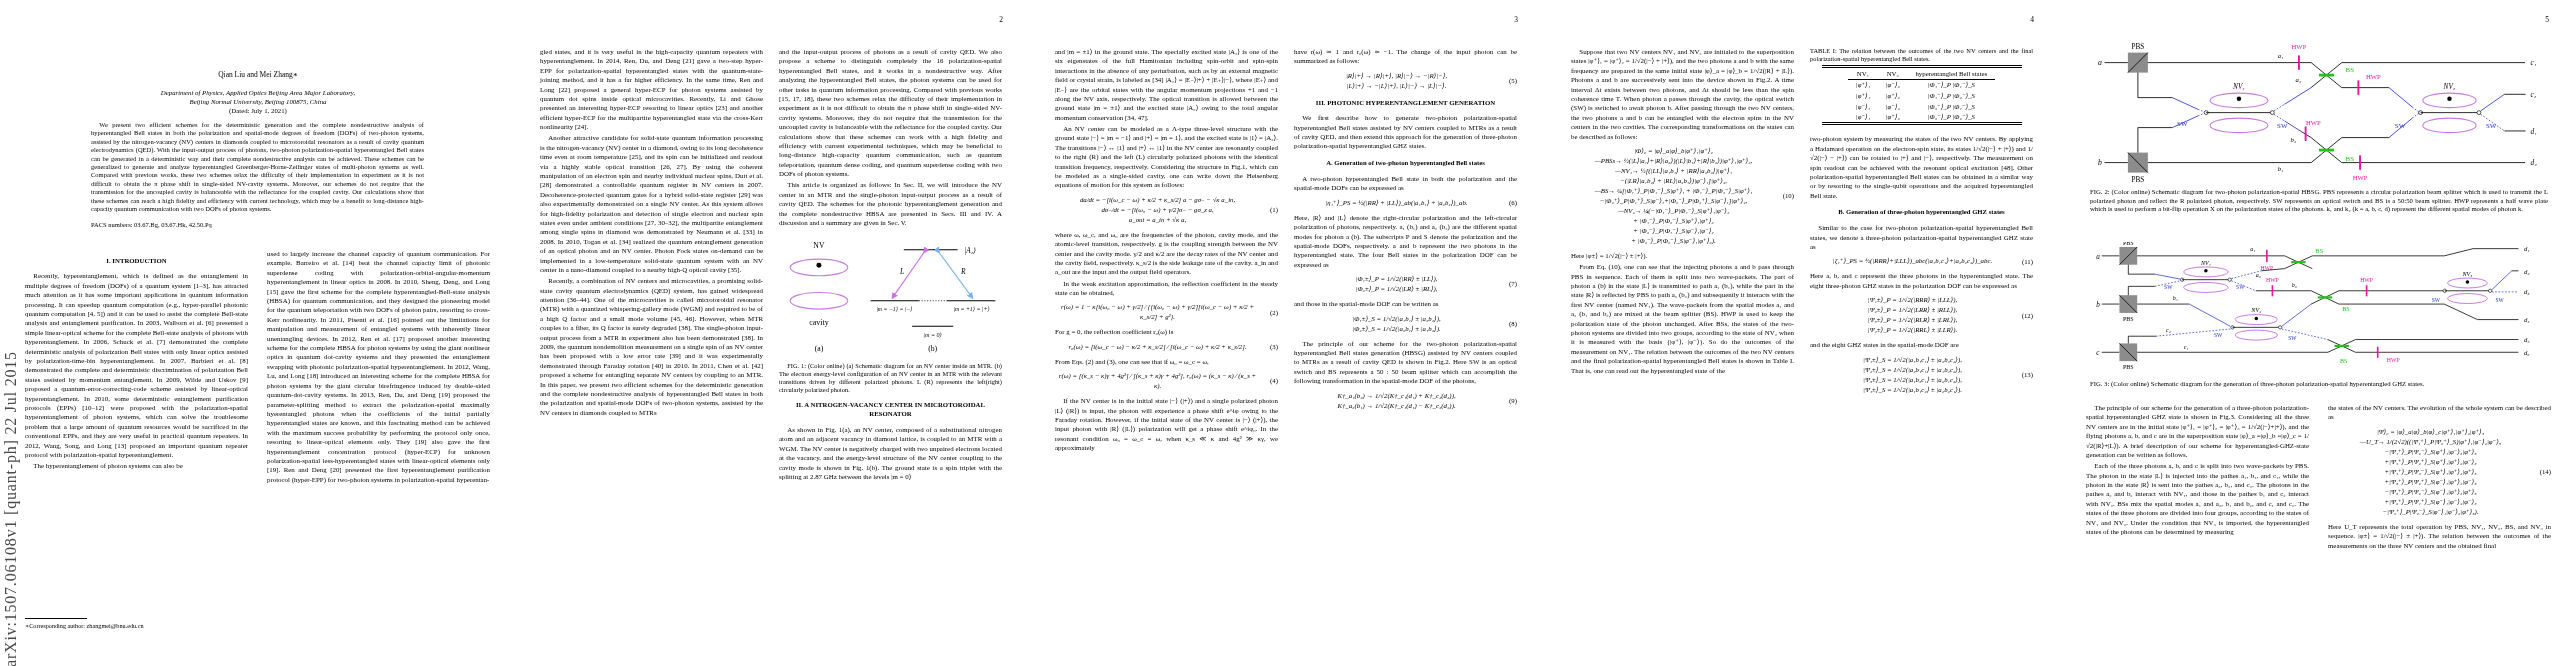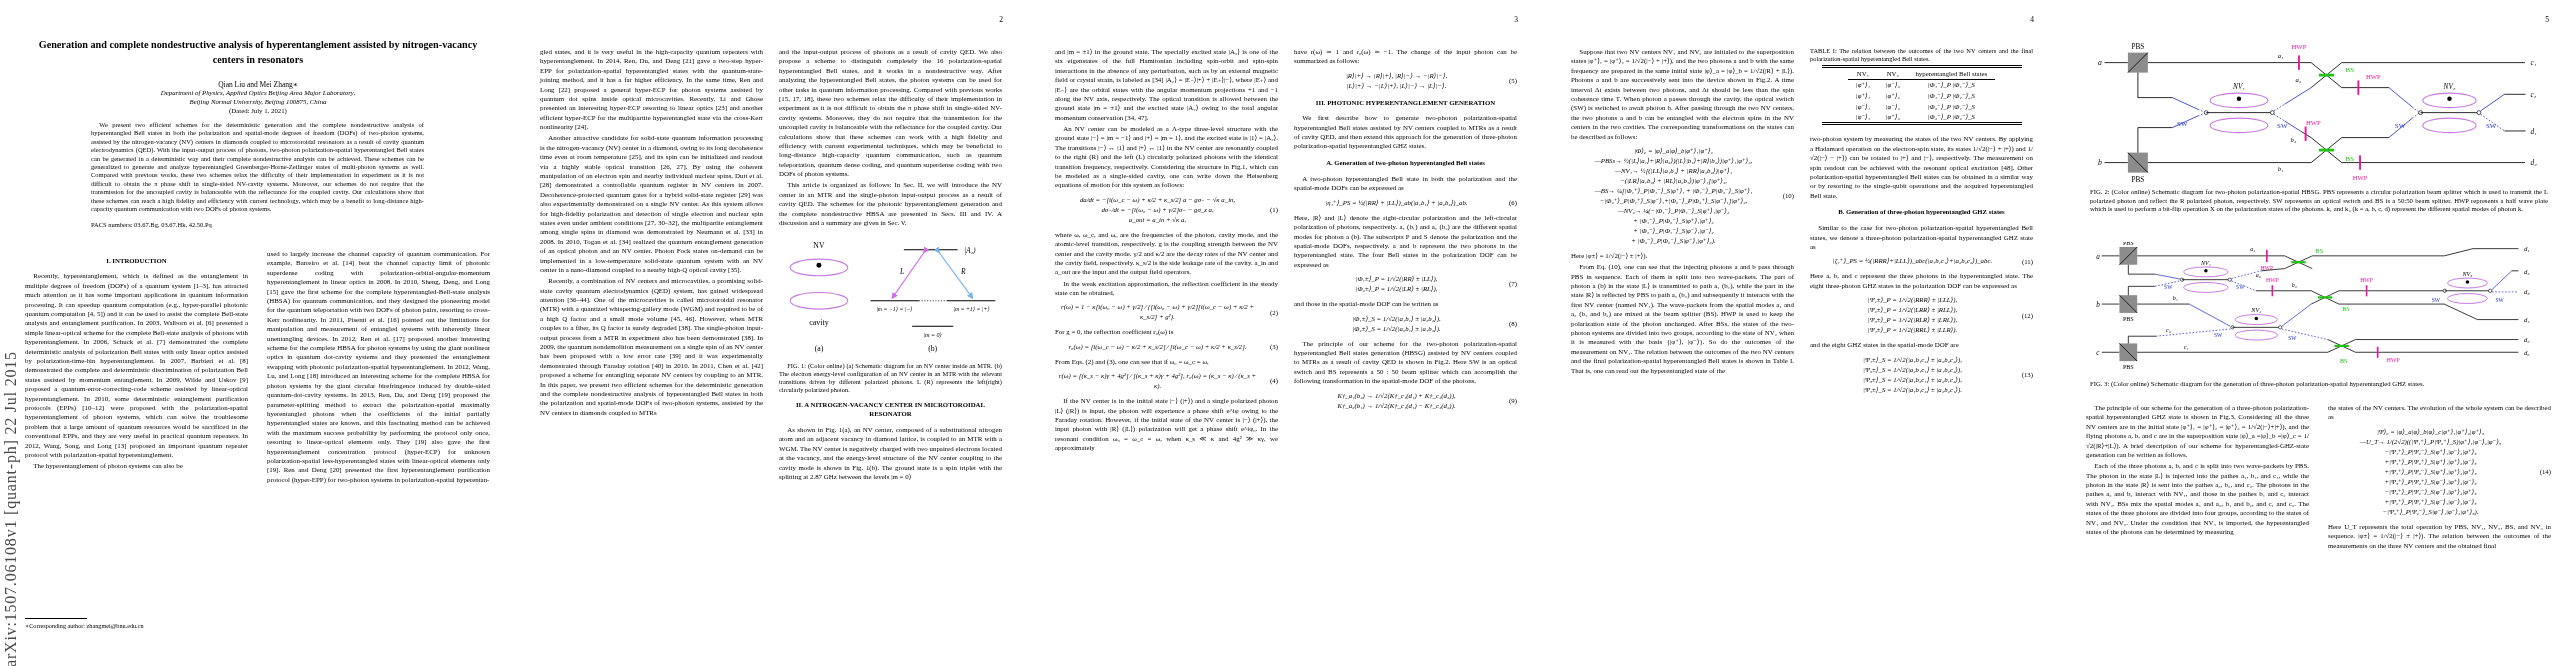--- a/index.html
+++ b/index.html
@@ -17,21 +17,21 @@
   .subh{font-weight:bold;text-align:center;font-size:6.7px;line-height:8.6px;margin:7.8px 10px 6.7px 10px;text-indent:0;}
   .eq{display:flex;align-items:center;margin:5px 0;}
   .eqb{flex:1;text-align:center;font-style:italic;white-space:pre-line;font-size:6.8px;line-height:10px;}
   .eqn{width:18px;text-align:right;font-style:normal;font-size:6.8px;}
   .cap{font-size:6.4px;line-height:8px;text-align:justify;margin:4.4px 0;text-indent:0;}
   .capwide{position:absolute;left:29px;width:458px;font-size:6.7px;line-height:8.7px;text-align:justify;}
   
   .wm{position:absolute;left:2.2px;top:92px;height:575px;writing-mode:vertical-rl;transform:rotate(180deg);
       font-size:16px;color:#4a4a4a;letter-spacing:0.8px;white-space:nowrap;}
   .title{position:absolute;top:38px;left:38px;width:440px;text-align:center;font-weight:bold;font-size:10.2px;line-height:14.5px;}
-  .authors{position:absolute;top:80px;left:38px;width:440px;text-align:center;font-size:7.5px;}
+  .authors{position:absolute;top:70px;left:38px;width:440px;text-align:center;font-size:7.5px;}
   .affil{position:absolute;top:88px;left:38px;width:440px;text-align:center;font-style:italic;font-size:6.8px;line-height:9px;white-space:pre-line;}
   .dated{position:absolute;top:107px;left:38px;width:440px;text-align:center;font-size:6.8px;}
   .front{position:absolute;top:121px;left:91px;width:333px;}
   .abstract{font-size:6.5px;line-height:8.4px;text-align:justify;text-indent:8.3px;}
   .pacs{font-size:6.5px;margin-top:7.8px;}
   .footblock{position:absolute;left:25px;top:618px;width:223px;font-size:6.2px;line-height:7.8px;}
   .footrule{border-top:0.6px solid #000;width:62px;margin-bottom:3.3px;}
   
   .p1l{top:249px;left:25px;height:361px;}
   .p1r{top:249px;left:267px;height:410px;}
@@ -51,21 +51,20 @@
   .cap2{top:188px;}
   .fig3wrap{position:absolute;left:28px;top:242px;}
   .cap3{top:380px;}
   svg text{font-family:"Liberation Serif","DejaVu Serif","DejaVu Sans",serif;}
 </style>
 </head>
 <body>
 
 <div class="page" style="left:0">
   <div class="wm">arXiv:1507.06108v1  [quant-ph]  22 Jul 2015</div>
-  <div class="title">Generation and complete nondestructive analysis of hyperentanglement assisted by nitrogen-vacancy centers in resonators</div>
   <div class="authors">Qian Liu and Mei Zhang∗</div>
   <div class="affil">Department of Physics, Applied Optics Beijing Area Major Laboratory,
 Beijing Normal University, Beijing 100875, China</div>
   <div class="dated">(Dated: July 1, 2021)</div>
   <div class="front">
     <div class="abstract">We present two efficient schemes for the deterministic generation and the complete nondestructive analysis of hyperentangled Bell states in both the polarization and spatial-mode degrees of freedom (DOFs) of two-photon systems, assisted by the nitrogen-vacancy (NV) centers in diamonds coupled to microtoroidal resonators as a result of cavity quantum electrodynamics (QED). With the input-output process of photons, two-photon polarization-spatial hyperentangled Bell states can be generated in a deterministic way and their complete nondestructive analysis can be achieved. These schemes can be generalized to generate and analyze hyperentangled Greenberger-Horne-Zeilinger states of multi-photon systems as well. Compared with previous works, these two schemes relax the difficulty of their implementation in experiment as it is not difficult to obtain the π phase shift in single-sided NV-cavity systems. Moreover, our schemes do not require that the transmission for the uncoupled cavity is balanceable with the reflectance for the coupled cavity. Our calculations show that these schemes can reach a high fidelity and efficiency with current technology, which may be a benefit to long-distance high-capacity quantum communication with two DOFs of photon systems.</div>
     <div class="pacs">PACS numbers: 03.67.Bg, 03.67.Hk, 42.50.Pq</div>
   </div>
   <div class="col p1l">
     <div class="sech">I.   INTRODUCTION</div>

